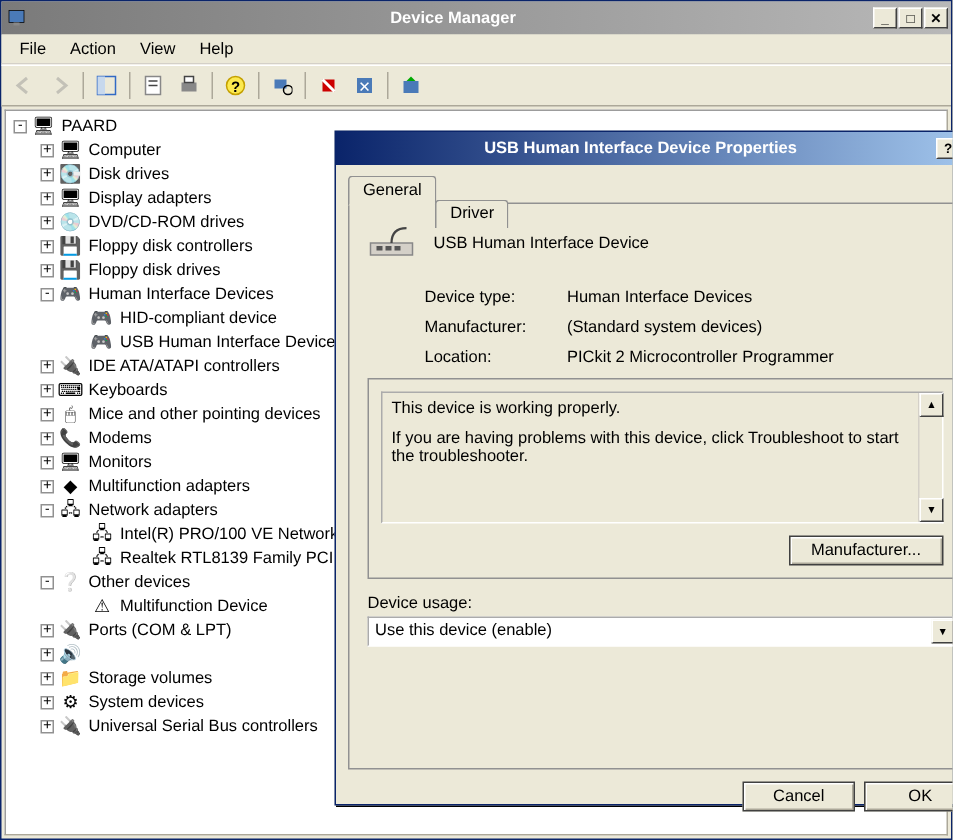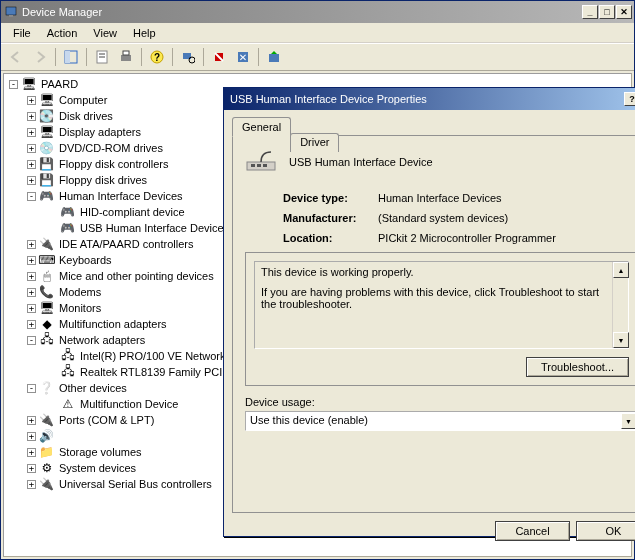--- a/index.html
+++ b/index.html
@@ -3,21 +3,21 @@
 <meta charset="utf-8">
 <style>
 * { box-sizing: border-box; margin: 0; padding: 0; }
 body { font-family: Tahoma, sans-serif; font-size: 11px; background: #888; width: 635px; height: 560px; overflow: hidden; position: relative; }
 
 .window { position: absolute; background: #ece9d8; border: 1px solid #0a246a; }
 .main-window { top: 0; left: 0; width: 635px; height: 560px; }
 .titlebar { height: 22px; background: linear-gradient(to right, #7a7a7a, #b8b8b8); color: #fff; display: flex; align-items: center; padding: 0 2px; font-size: 11px; }
 .titlebar-active { background: linear-gradient(to right, #0a246a, #a6caf0); }
 .titlebar-icon { width: 16px; height: 16px; margin-right: 3px; display: inline-flex; align-items: center; justify-content: center; }
-.titlebar-text { flex: 1; font-weight: normal; }
+.titlebar-text { flex: 1; font-weight: bold; text-align: center; }
 .titlebar-buttons { display: flex; gap: 1px; }
 .titlebar-btn { width: 16px; height: 14px; background: #ece9d8; border: 1px solid #fff; border-right-color: #404040; border-bottom-color: #404040; font-size: 9px; font-family: Marlett, Arial; display: flex; align-items: center; justify-content: center; color: #000; cursor: pointer; font-weight: bold; }
 
 .menubar { height: 20px; background: #ece9d8; display: flex; align-items: center; padding: 0 4px; border-bottom: 1px solid #d4d0c8; }
 .menu-item { padding: 2px 8px; cursor: pointer; }
 
 .toolbar { height: 28px; background: #ece9d8; display: flex; align-items: center; padding: 0 4px; border-top: 1px solid #fff; border-bottom: 1px solid #aca899; gap: 2px; }
 .tool-btn { width: 22px; height: 22px; border: 1px solid transparent; display: flex; align-items: center; justify-content: center; cursor: pointer; }
 .tool-sep { width: 1px; height: 18px; background: #aca899; margin: 0 2px; }
 .tool-disabled { opacity: 0.4; cursor: default; }
@@ -34,21 +34,21 @@
 .dialog-body { padding: 6px 8px 8px 8px; }
 .tabs { display: flex; position: relative; z-index: 2; }
 .tab { padding: 3px 9px; border: 1px solid #919191; border-bottom: none; background: #ece9d8; margin-right: -1px; cursor: pointer; border-radius: 3px 3px 0 0; font-size: 11px; }
 .tab.active { background: #ece9d8; position: relative; top: 1px; border-bottom: 1px solid #ece9d8; margin-bottom: -1px; }
 .tab-inactive { background: #ece9d8; position: relative; top: 17px; padding-top: 2px; }
 .tab-content { border: 1px solid #919191; padding: 10px 12px; height: 378px; position: relative; }
 
 .device-header { display: flex; align-items: center; margin-bottom: 14px; }
 .device-header-icon { width: 32px; height: 32px; margin-right: 12px; display: flex; align-items: center; justify-content: center; }
 .info-row { display: flex; margin-bottom: 8px; padding-left: 38px; }
-.info-label { width: 95px; font-weight: bold; }
+.info-label { width: 95px; }
 
 .fieldset { border: 1px solid #919191; padding: 8px; margin-top: 6px; position: relative; }
 .fieldset-legend { position: absolute; top: -7px; left: 8px; background: #fde047; padding: 0 3px; font-size: 11px; margin-top: 48px; }
 .status-box { border: 1px inset #fff; background: #ece9d8; padding: 4px 18px 4px 6px; height: 88px; font-size: 11px; position: relative; }
 .status-scroll { position: absolute; right: 0; top: 0; bottom: 0; width: 16px; background: #ece9d8; border-left: 1px solid #d4d0c8; }
 .scroll-btn { width: 16px; height: 16px; background: #ece9d8; border: 1px solid #fff; border-right-color: #404040; border-bottom-color: #404040; font-size: 7px; display: flex; align-items: center; justify-content: center; }
 .scroll-btn.down { position: absolute; bottom: 0; }
 
 .btn { padding: 3px 14px; border: 1px solid #404040; background: #ece9d8; cursor: pointer; min-width: 75px; font-size: 11px; box-shadow: inset 1px 1px 0 #fff, inset -1px -1px 0 #aca899; }
 .btn-row { display: flex; justify-content: flex-end; gap: 6px; margin-top: 8px; }
@@ -225,21 +225,21 @@
           <span class="tree-line"></span>
           <span class="tree-line"></span>
           <span class="tree-icon">🎮</span>
           <span class="tree-label">USB Human Interface Device</span>
         </div>
         <div class="tree-item">
           <span class="tree-line"></span>
           <span class="tree-line"></span>
           <span class="tree-toggle">+</span>
           <span class="tree-icon">🔌</span>
-          <span class="tree-label">IDE ATA/PAARD controllers</span>
+          <span class="tree-label">IDE ATA/ATAPI controllers</span>
         </div>
         <div class="tree-item">
           <span class="tree-line"></span>
           <span class="tree-line"></span>
           <span class="tree-toggle">+</span>
           <span class="tree-icon">⌨</span>
           <span class="tree-label">Keyboards</span>
         </div>
         <div class="tree-item">
           <span class="tree-line"></span>
@@ -395,21 +395,21 @@
         <div class="status-box">
           <div>This device is working properly.</div>
           <div style="height:8px"></div>
           <div>If you are having problems with this device, click Troubleshoot to start the troubleshooter.</div>
           <div class="status-scroll">
             <div class="scroll-btn">▲</div>
             <div class="scroll-btn down">▼</div>
           </div>
         </div>
         <div class="btn-row">
-          <button class="btn">Troubleshoot...</button>
+          <button class="btn">Manufacturer...</button>
         </div>
       </div>
 
       <div style="margin-top:10px">
         <div style="margin-bottom:3px">Device usage:</div>
         <div class="dropdown">
           <span>Use this device (enable)</span>
           <div class="dropdown-arrow">▼</div>
         </div>
       </div>

